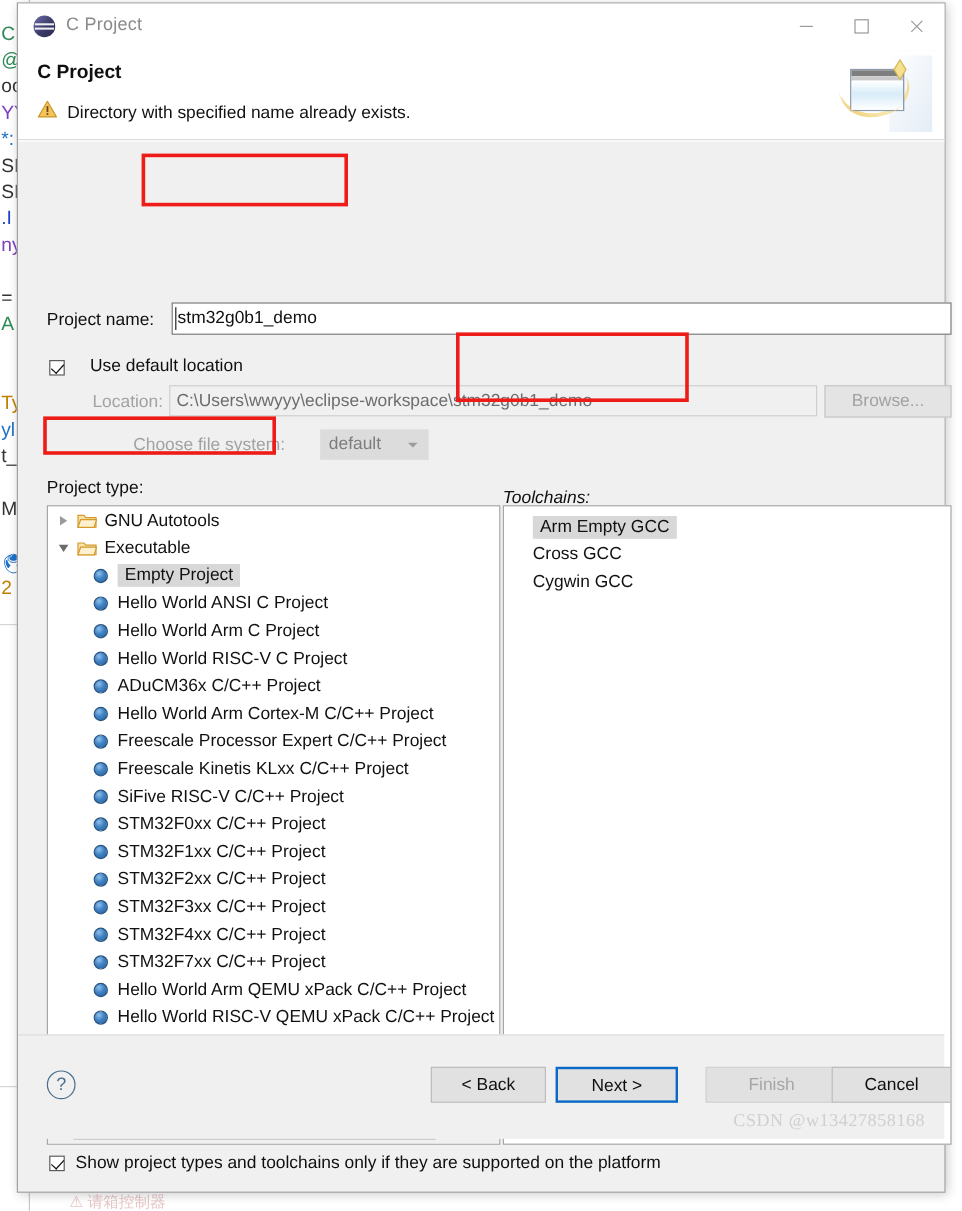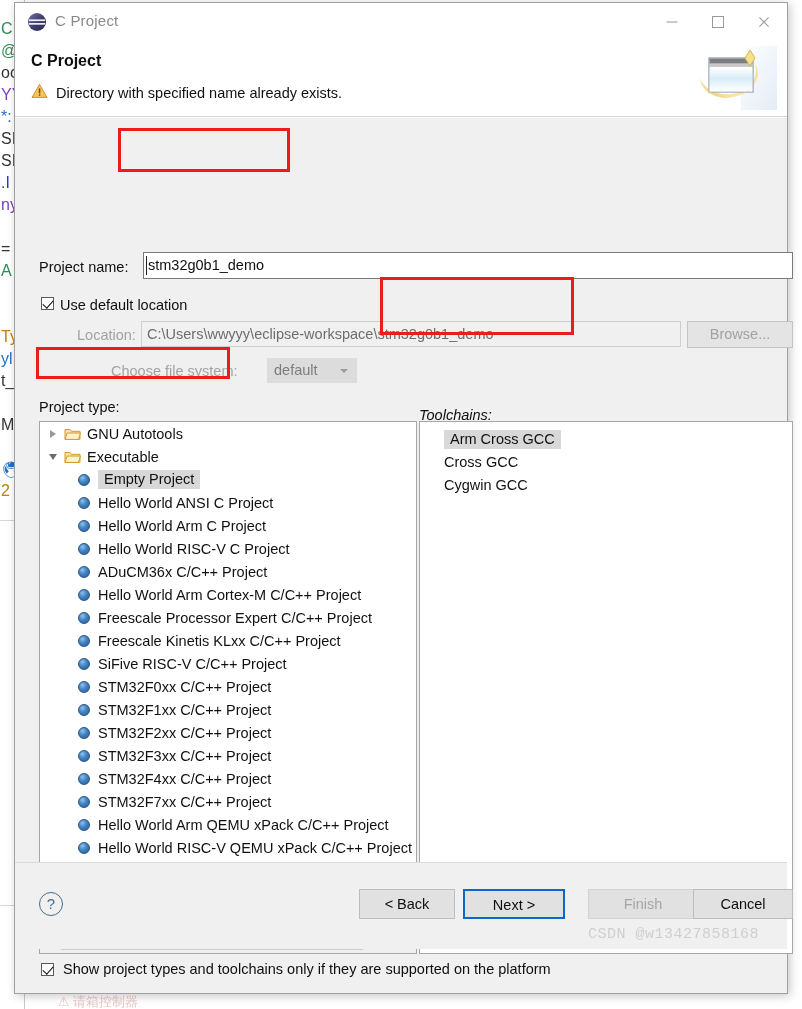--- a/index.html
+++ b/index.html
@@ -122,21 +122,21 @@
     width: 13px; height: 13px; border: 1px solid #5a5a5a;
     background: #ffffff; display:inline-block; position: relative;
     box-sizing: border-box; vertical-align: middle;
   }
   .cb.checked:after {
     content: ""; position: absolute;
     left: 3px; top: 0px; width: 5px; height: 9px;
     border: solid #0f0f0f; border-width: 0 1.6px 1.6px 0;
     transform: rotate(42deg);
   }
-  #use-default-row { position:absolute; left:26px; top:179px; display:flex; align-items:flex-start; gap:6px; }
+  #use-default-row { position:absolute; left:26px; top:179px; display:flex; align-items:flex-end; gap:21px; }
   #show-only-row   { position:absolute; left:26px; top:843px; display:flex; align-items:center; gap:9px; }
 
   #location-label { position:absolute; left:62px; top:209px; }
   #location-input {
     position:absolute; left:126px; top:203px; width:540px; height:26px;
     background:#f0f0f0; border:1px solid #cfcfcf; box-sizing:border-box;
     font-size:14.5px; color:#6d6d6d; padding:0 5px; line-height:24px;
   }
   #browse-btn {
     position:absolute; left:672px; top:203px; width:106px; height:27px;
@@ -228,23 +228,23 @@
     background:#e1e1e1; border:1px solid #bdbdbd; box-sizing:border-box;
     font-size:14.5px; color:#0f0f0f; text-align:center; line-height:28px;
   }
   #btn-back   { left:344px; width:96px; }
   #btn-next   { left:448px; width:102px; background:#e1e1e1; border:2px solid #0a68c6; }
   #btn-finish { left:558px; width:110px; color:#a6a6a6; background:#e1e1e1; border:1px solid #d2d2d2;margin-left:15px; }
   #btn-cancel { left:678px; width:100px; }
 
   
   #watermark {
-    position:absolute; right:28px; bottom:6px;
+    position:absolute; right:16px; bottom:6px;
     font-size:15px; color:#cfcfcf; letter-spacing:.5px;
-    font-family:Liberation Mono, monospace;
+    font-family:Liberation Serif, serif;
   }
 
   
   .redbox { position:absolute; border:3px solid #ee1c18; box-sizing:border-box; z-index:40; }
   #red-projname   { left:118px; top:128px; width:172px; height:44px; }
   #red-empty      { left:36px;  top:347px; width:194px; height:32px; }
   #red-toolchain  { left:380px; top:277px; width:194px; height:58px; }
 </style>
 </head>
 <body>
@@ -517,21 +517,21 @@
         <span class="hs-arrow">‹</span>
         <div id="hs-track">
           <div id="hs-thumb" style="width:302px;"></div>
         </div>
         <span class="hs-arrow">›</span>
       </div>
     </div>
 
     <div id="tc-panel">
       <div class="tcitem sel">
-        <span>Arm Cross GCC</span>
+        <span>Arm Empty GCC</span>
       </div>
       <div class="tcitem">
         <span>Cross GCC</span>
       </div>
       <div class="tcitem">
         <span>Cygwin GCC</span>
       </div>
     </div>
 
     <div id="show-only-row">

